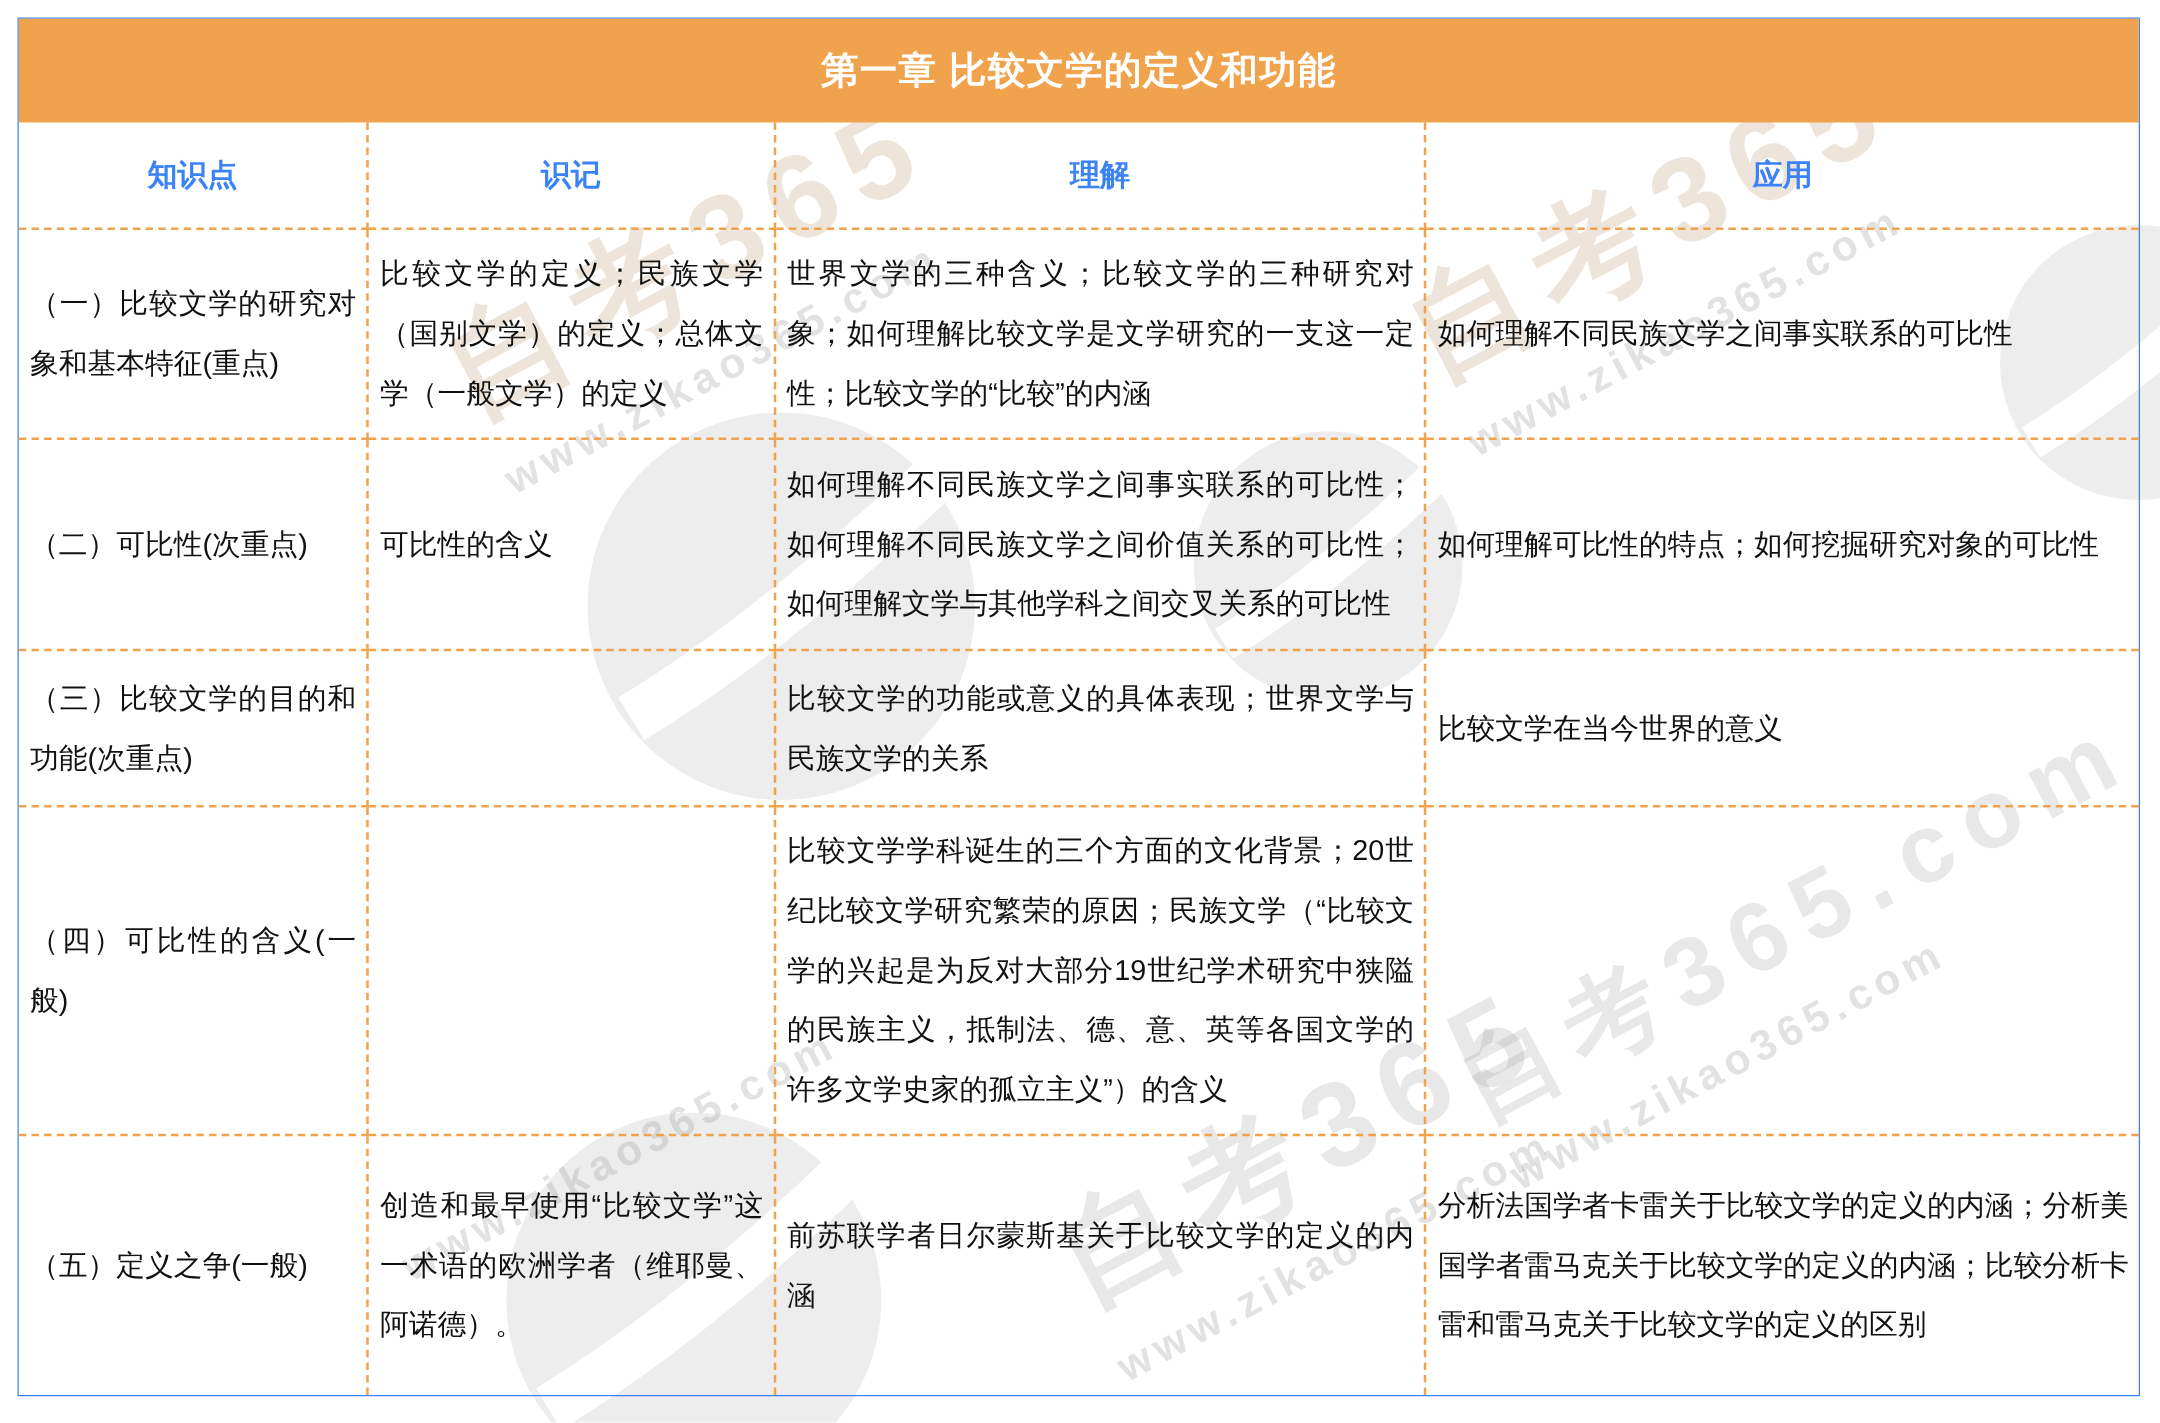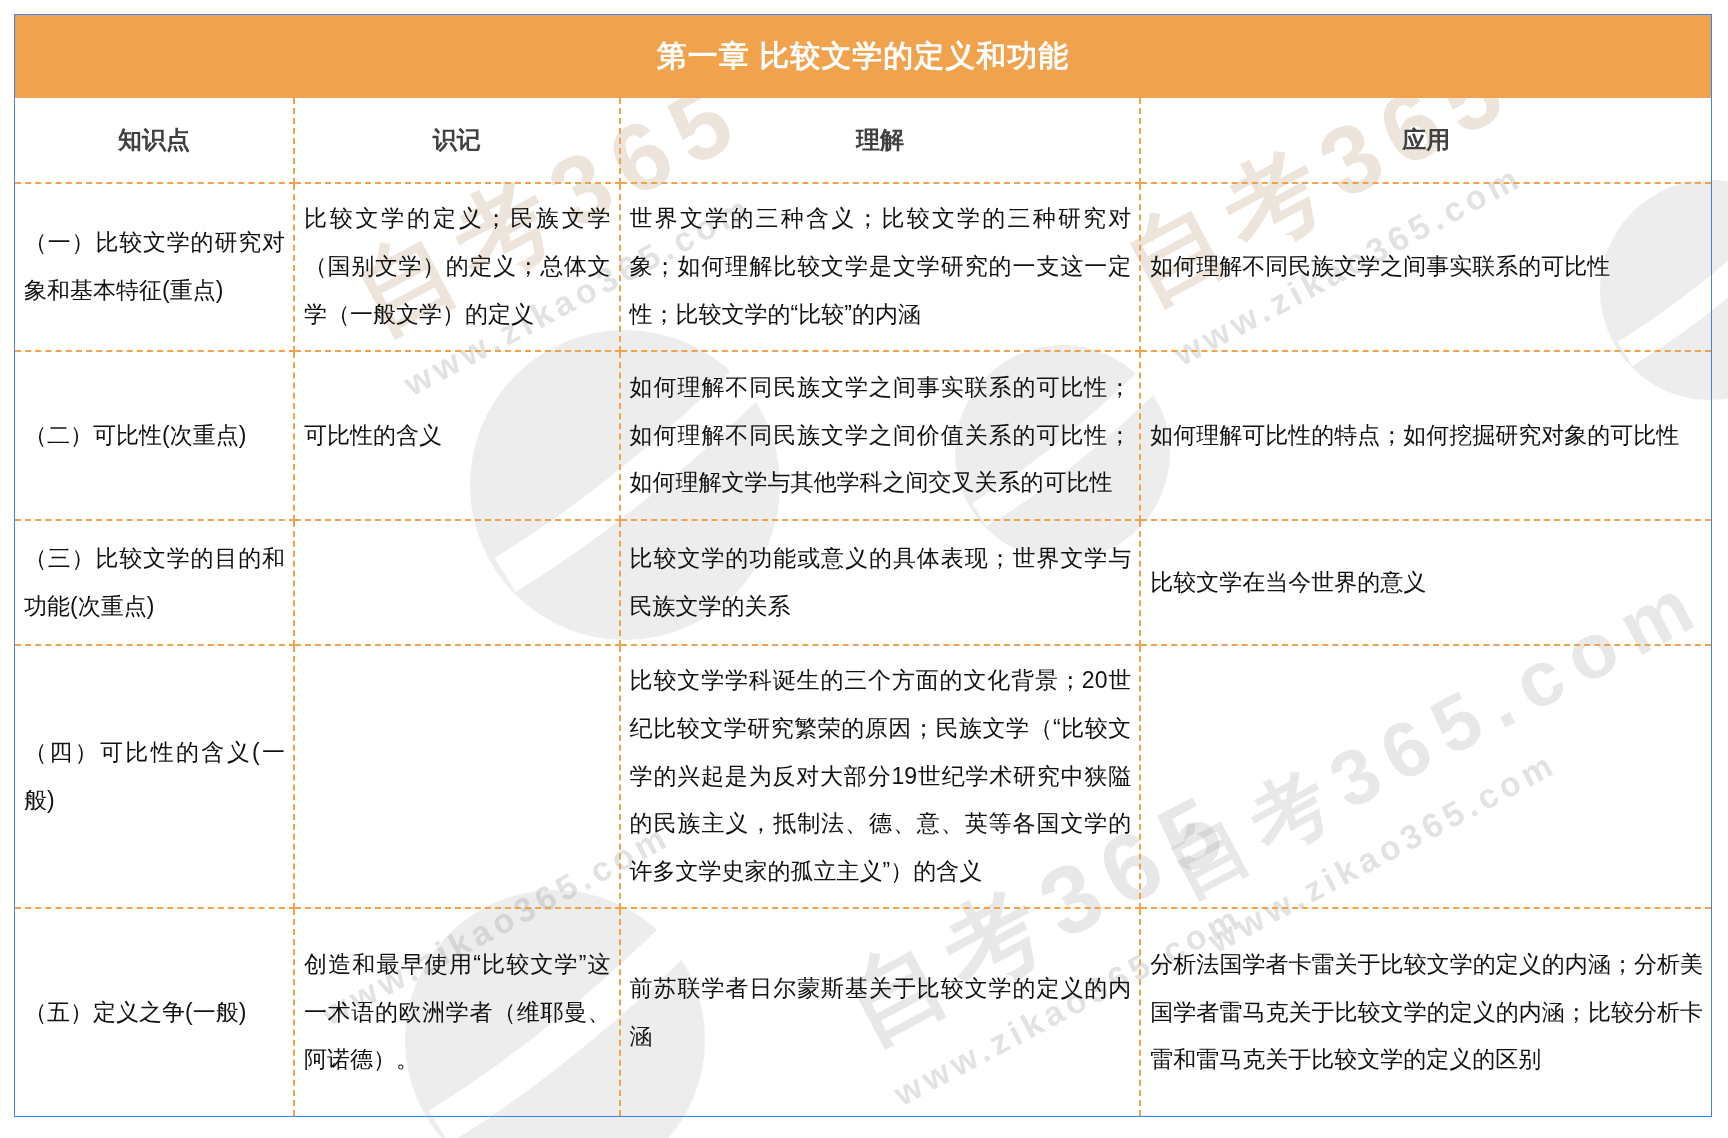--- a/index.html
+++ b/index.html
@@ -29,21 +29,21 @@
     letter-spacing:1px;
   }
   table{width:100%;border-collapse:collapse;table-layout:fixed;background:transparent;}
   col.c1{width:16.45%;} col.c2{width:19.20%;} col.c3{width:30.70%;} col.c4{width:33.65%;}
   th,td{
     border:2px dashed #F0A24D;
     vertical-align:middle;
     padding:6px 8px 6px 9px;
   }
   th{
-    font-size:24px;font-weight:bold;text-align:center;color:#404040;
+    font-size:24px;font-weight:bold;text-align:center;color:#3b82f6;
     height:84px;padding:0 4px;
   }
   td{
     font-size:23px;line-height:2.08;color:#111;
     text-align:justify;
   }
   
   tr > *:first-child{border-left:0;}
   tr > *:last-child{border-right:0;}
   thead th{border-top:0;}

